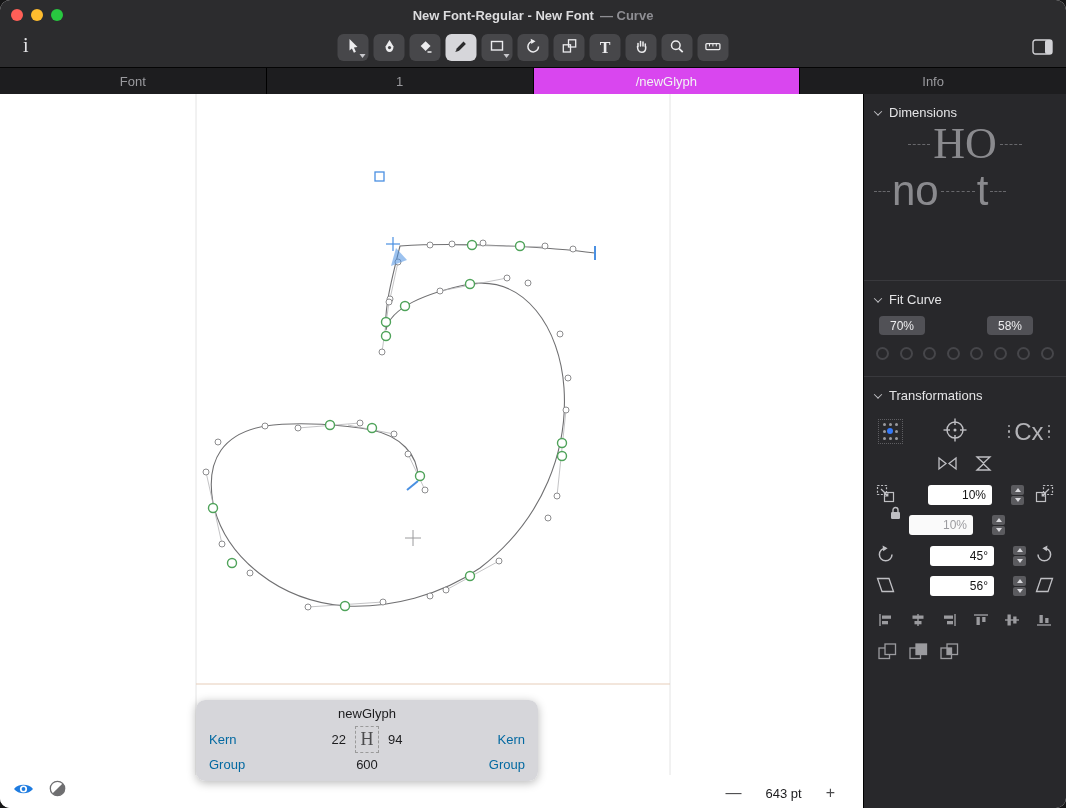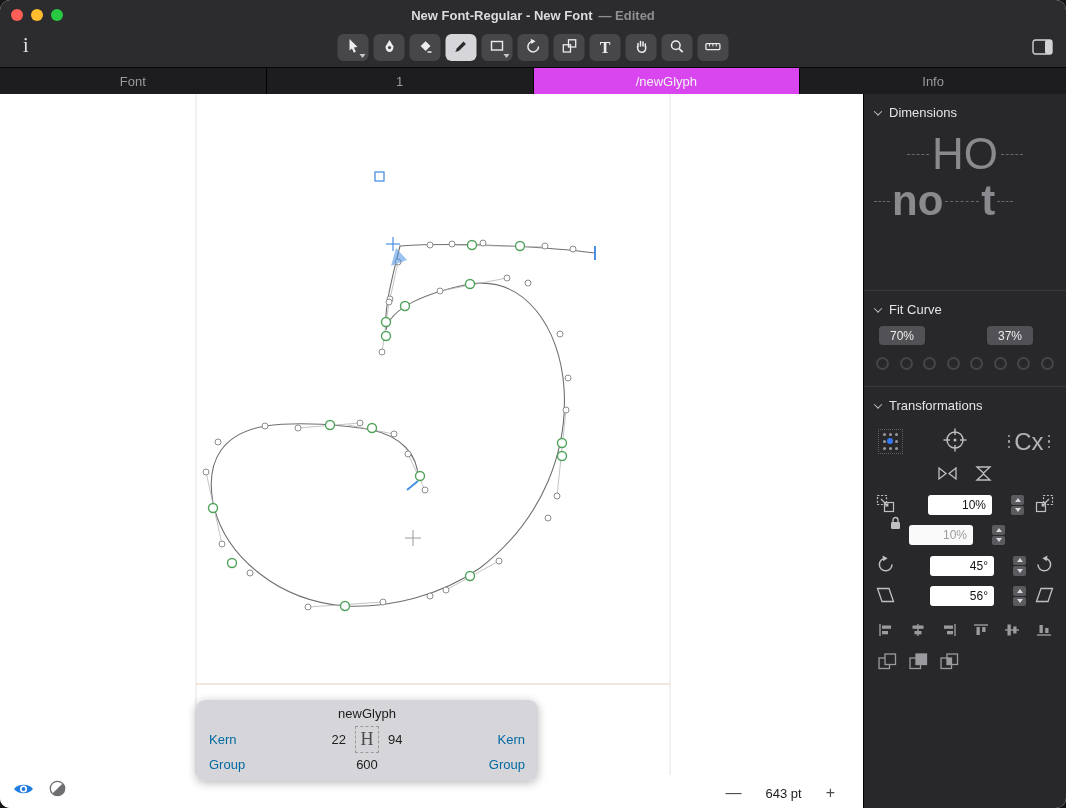--- a/index.html
+++ b/index.html
@@ -52,23 +52,23 @@
 
   
   .sidebar{width:203px;flex:0 0 auto;background:#28282b;color:#e4e4e6;font-size:13px;border-left:1px solid #000;overflow:hidden;}
   .sec{position:relative;}
   .sec + .sec{border-top:1px solid #39393d;margin-top:12px;}
   .sec-h{display:flex;align-items:center;gap:8px;padding:11px 0 2px 11px;background:none;border:none;color:#e4e4e6;font-size:13px;width:100%;text-align:left;}
   .chev{width:6px;height:6px;border-right:1.5px solid #bfbfc3;border-bottom:1.5px solid #bfbfc3;transform:rotate(45deg) translate(-1px,-1px);}
 
   .dim-preview{position:relative;height:146px;color:#8a8a8e;}
   .dash{border-top:1px dashed #68686c;display:inline-block;}
-  .dim-row1{display:flex;align-items:center;justify-content:center;margin-top:10px;}
+  .dim-row1{display:flex;align-items:center;justify-content:center;font-family:Liberation Serif, serif;}
   .dim-caps{font-size:44px;line-height:1;margin:0 3px;}
-  .dim-row2{display:flex;align-items:center;margin-top:4px;padding-left:10px;font-weight:bold;}
+  .dim-row2{display:flex;align-items:center;margin-top:4px;padding-left:10px;}
   .dim-lower{font-size:42px;line-height:1;margin:0 2px;}
   .dim-t{font-size:42px;line-height:1;margin:0 2px;}
 
   .fc-buttons{display:flex;justify-content:space-between;padding:7px 33px 0 15px;}
   .fc-btn{width:46px;height:19px;background:#515156;border:none;border-radius:4px;color:#ededef;font-size:12px;display:flex;align-items:center;justify-content:center;padding:0;}
   .fc-dots{display:flex;justify-content:space-between;padding:12px 12px 4px;}
   .fc-dot{width:13px;height:13px;border-radius:50%;border:2px solid #46464a;background:none;padding:0;}
 
   .tr-row1{display:flex;align-items:center;justify-content:space-between;padding:12px 16px 0 14px;}
   .origin-box{width:25px;height:25px;border:1px dotted #5e5e62;display:grid;grid-template-columns:repeat(3,1fr);place-items:center;padding:2px;background:none;}
@@ -103,21 +103,21 @@
 <div class="window">
 
   <div class="titlebar">
     <div class="lights">
       <button class="light red"></button>
       <button class="light yellow"></button>
       <button class="light green"></button>
     </div>
     <div class="title-wrap">
       <span>New Font-Regular - New Font</span>
-      <span class="title-edited">—  Edited</span>
+      <span class="title-edited">—  Curve</span>
     </div>
   </div>
 
   <div class="toolbar">
     <span class="info-glyph">i</span>
     <div class="tools">
       <button class="tool">
         <span><svg width="14" height="16" viewBox="0 0 14 16">
               <polygon points="3,1 11,9 7.4,9.4 9.4,13.8 7.4,14.8 5.4,10.4 3,12.4" fill="#ececee"></polygon>
             </svg></span>
@@ -361,21 +361,21 @@
         </div>
       </section>
 
       <section class="sec">
         <button class="sec-h">
           <span class="chev"></span>
           <span>Fit Curve</span>
         </button>
         <div class="fc-buttons">
           <button class="fc-btn">70%</button>
-          <button class="fc-btn">37%</button>
+          <button class="fc-btn">58%</button>
         </div>
         <div class="fc-dots">
           <button class="fc-dot"></button>
           <button class="fc-dot"></button>
           <button class="fc-dot"></button>
           <button class="fc-dot"></button>
           <button class="fc-dot"></button>
           <button class="fc-dot"></button>
           <button class="fc-dot"></button>
           <button class="fc-dot"></button>

